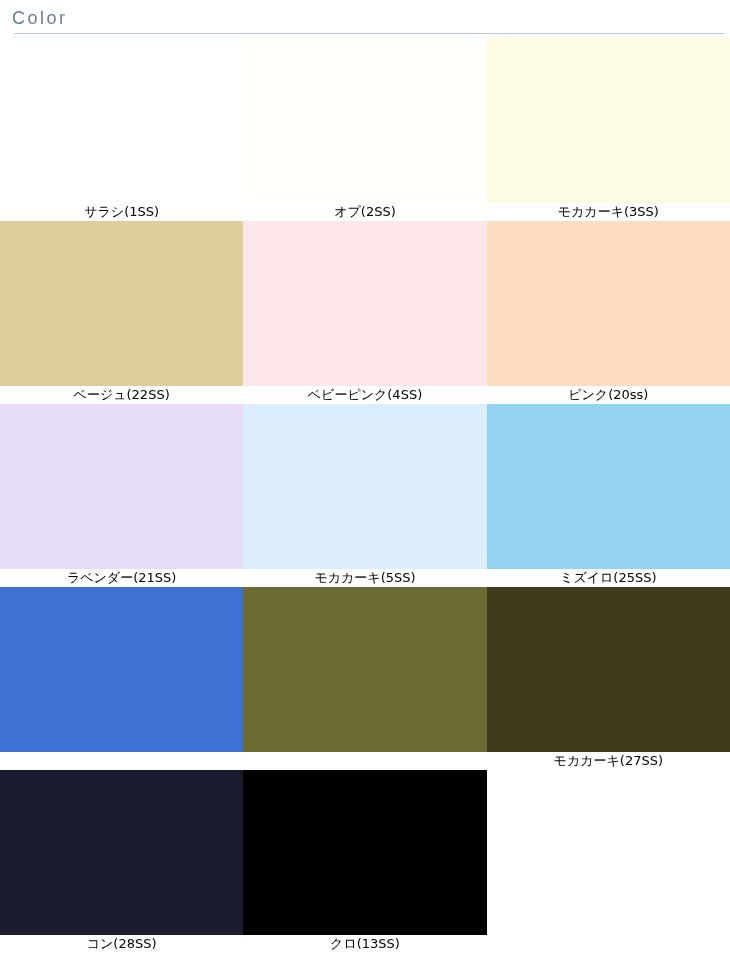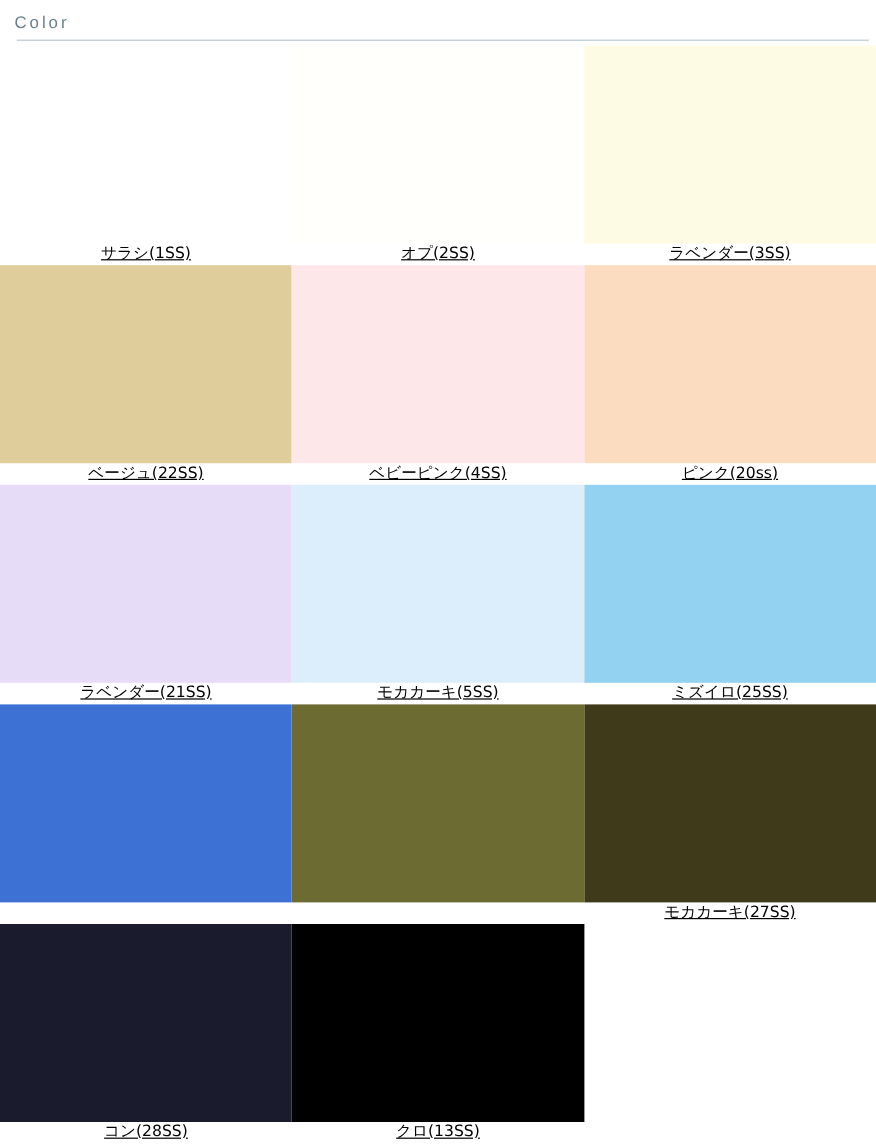--- a/index.html
+++ b/index.html
@@ -15,40 +15,39 @@
     overflow: hidden;
   }
 
   
   .page-header {
     padding: 8px 0 0 10px;
     box-sizing: border-box;
     height: 38px;
   }
   .page-title {
-    font-size: 14px;
+    font-size: 18px;
     font-weight: normal;
     color: #68808f;
     letter-spacing: 2.5px;
     margin: 0;
     padding: 0 0 5px 2px;
     line-height: 20px;
   }
   .title-rule {
     height: 1px;
     background: #b9c7d0;
     margin: 0 6px 0 4px;
   }
 
   
   .swatch-grid {
     width: 730px;
     display: flex;
     flex-wrap: wrap;
-    text-decoration: underline;
   }
   .swatch-cell {
     width: 243.33px;
     box-sizing: border-box;
   }
   .swatch-chip {
     width: 100%;
     height: 165px;
     display: block;
   }
@@ -75,21 +74,21 @@
     <div class="swatch-cell">
       <div class="swatch-chip" style="background: rgb(255, 255, 255);"></div>
       <span class="swatch-label">サラシ(1SS)</span>
     </div>
     <div class="swatch-cell">
       <div class="swatch-chip" style="background: rgb(255, 255, 252);"></div>
       <span class="swatch-label">オプ(2SS)</span>
     </div>
     <div class="swatch-cell">
       <div class="swatch-chip" style="background: rgb(253, 251, 228);"></div>
-      <span class="swatch-label">ラベンダー(3SS)</span>
+      <span class="swatch-label">モカカーキ(3SS)</span>
     </div>
     <div class="swatch-cell">
       <div class="swatch-chip" style="background: rgb(223, 206, 155);"></div>
       <span class="swatch-label">ベージュ(22SS)</span>
     </div>
     <div class="swatch-cell">
       <div class="swatch-chip" style="background: rgb(253, 231, 233);"></div>
       <span class="swatch-label">ベビーピンク(4SS)</span>
     </div>
     <div class="swatch-cell">

